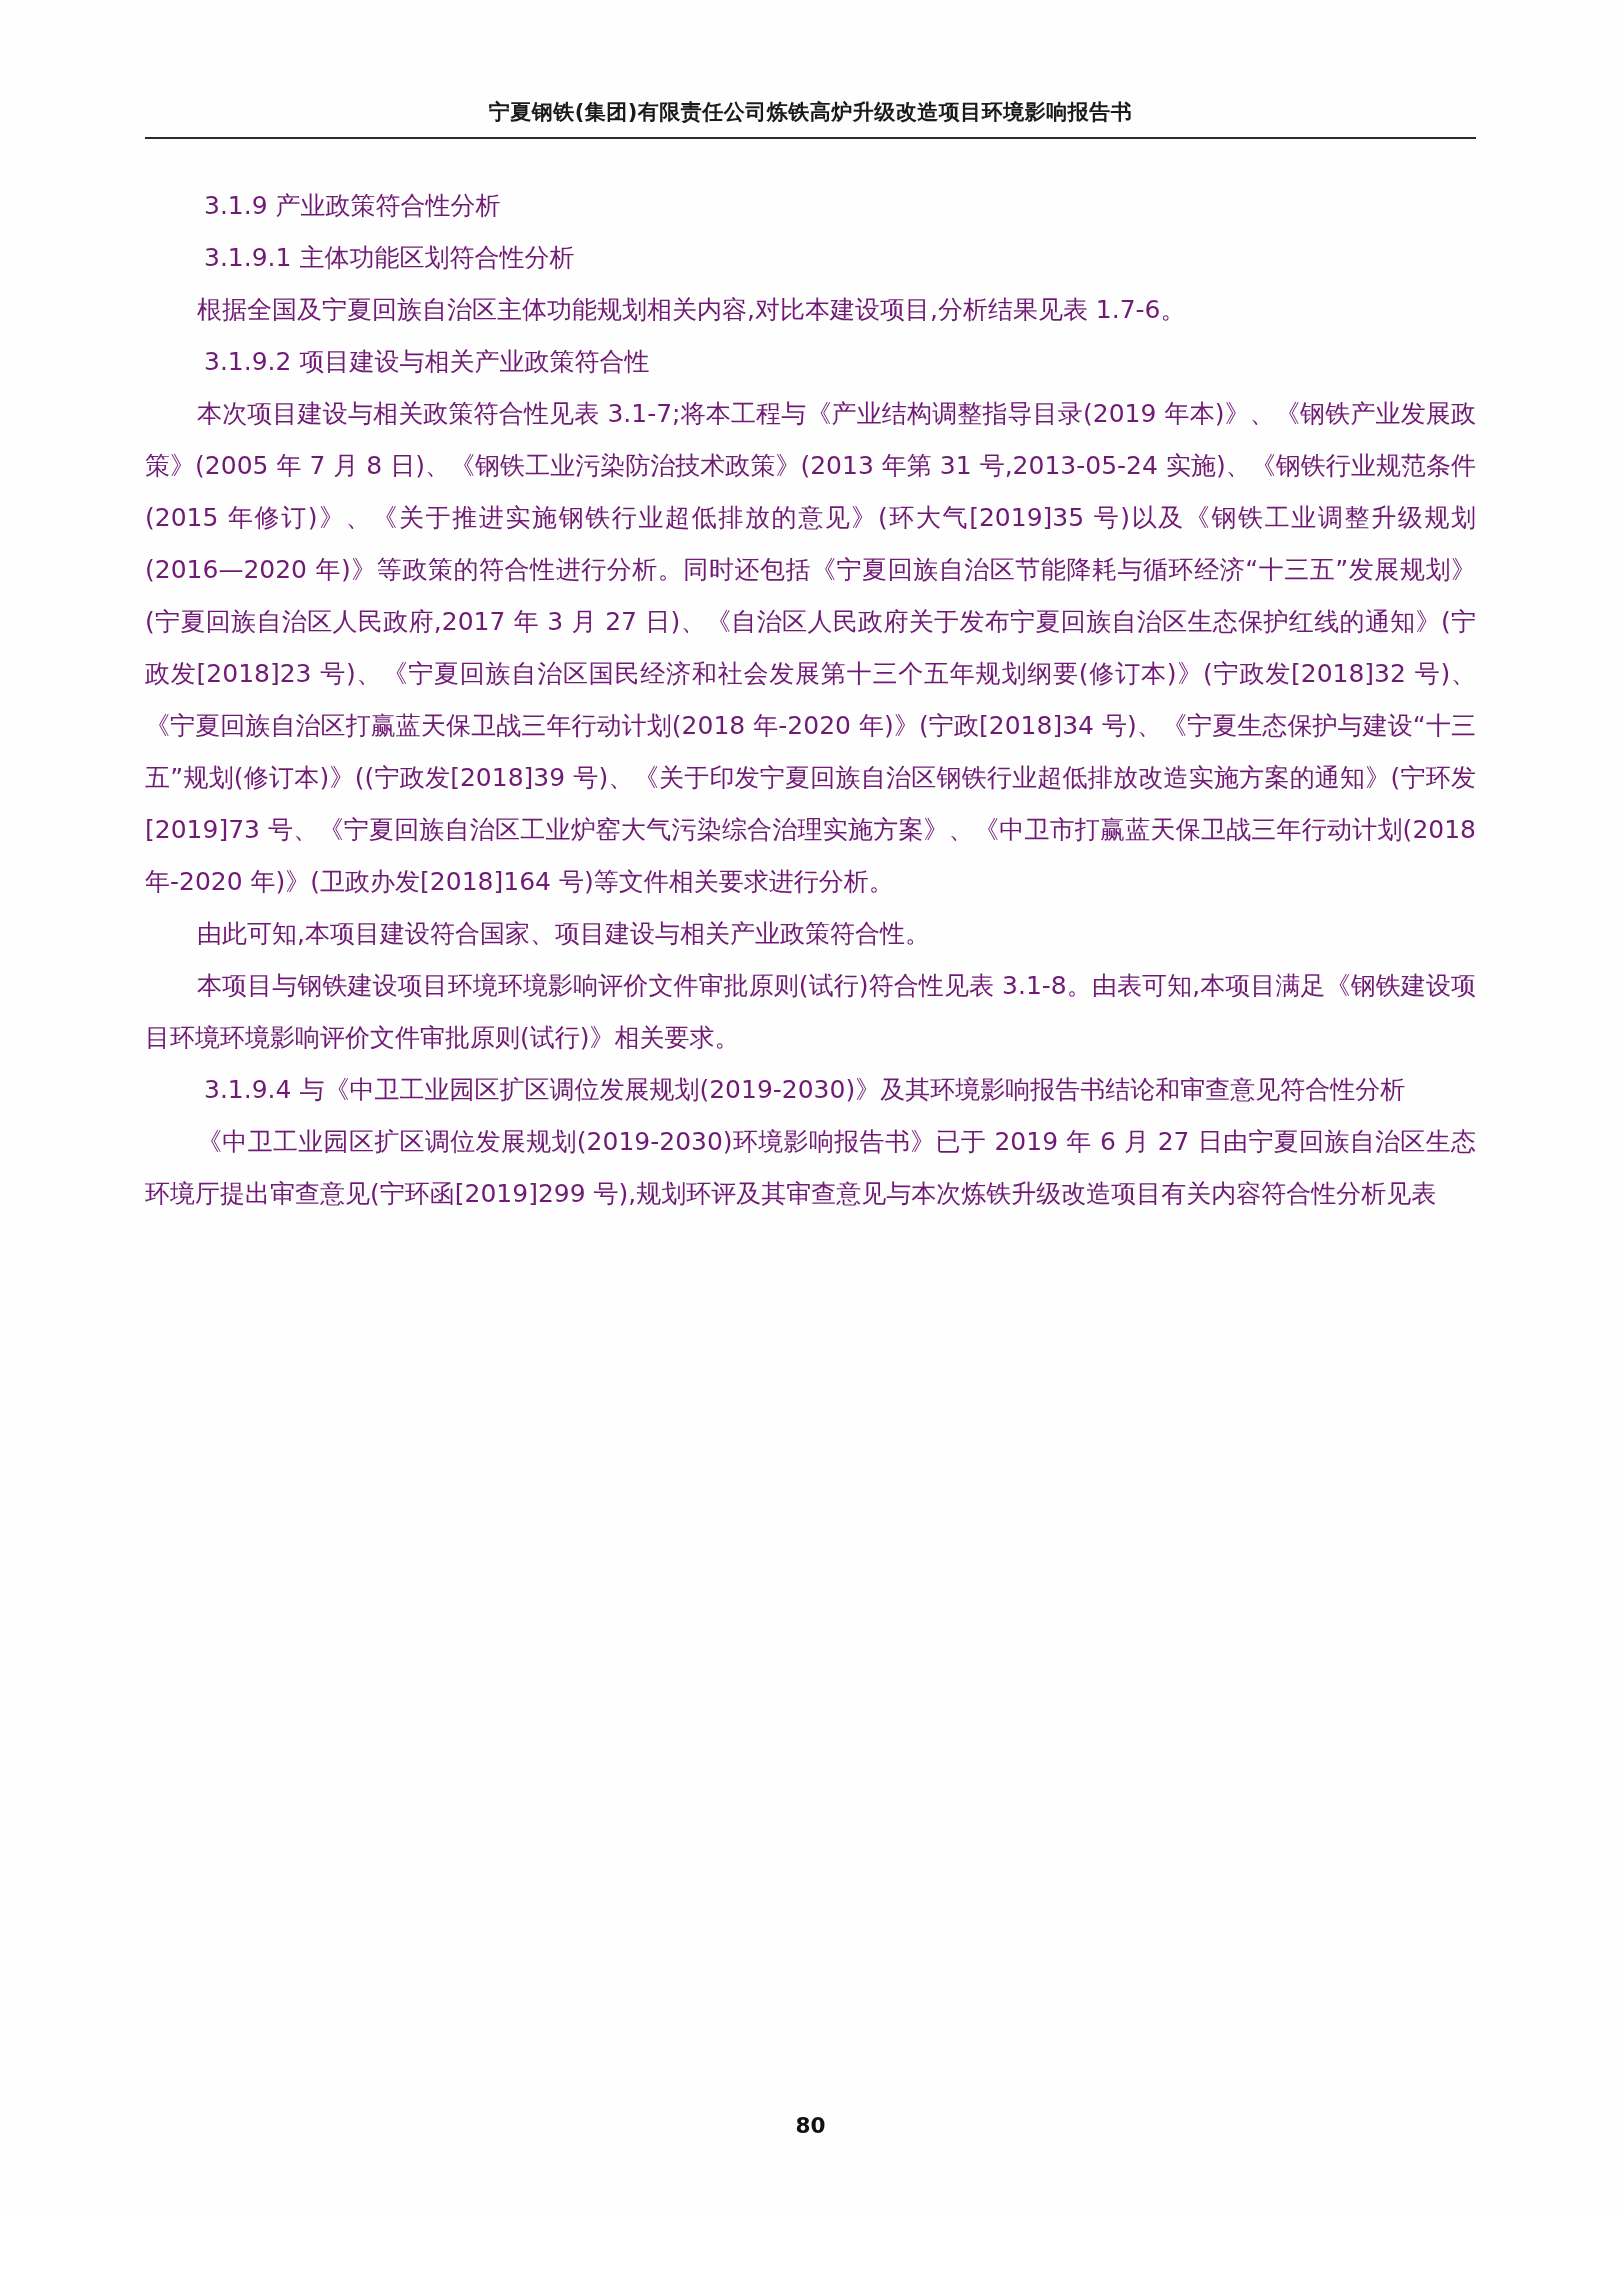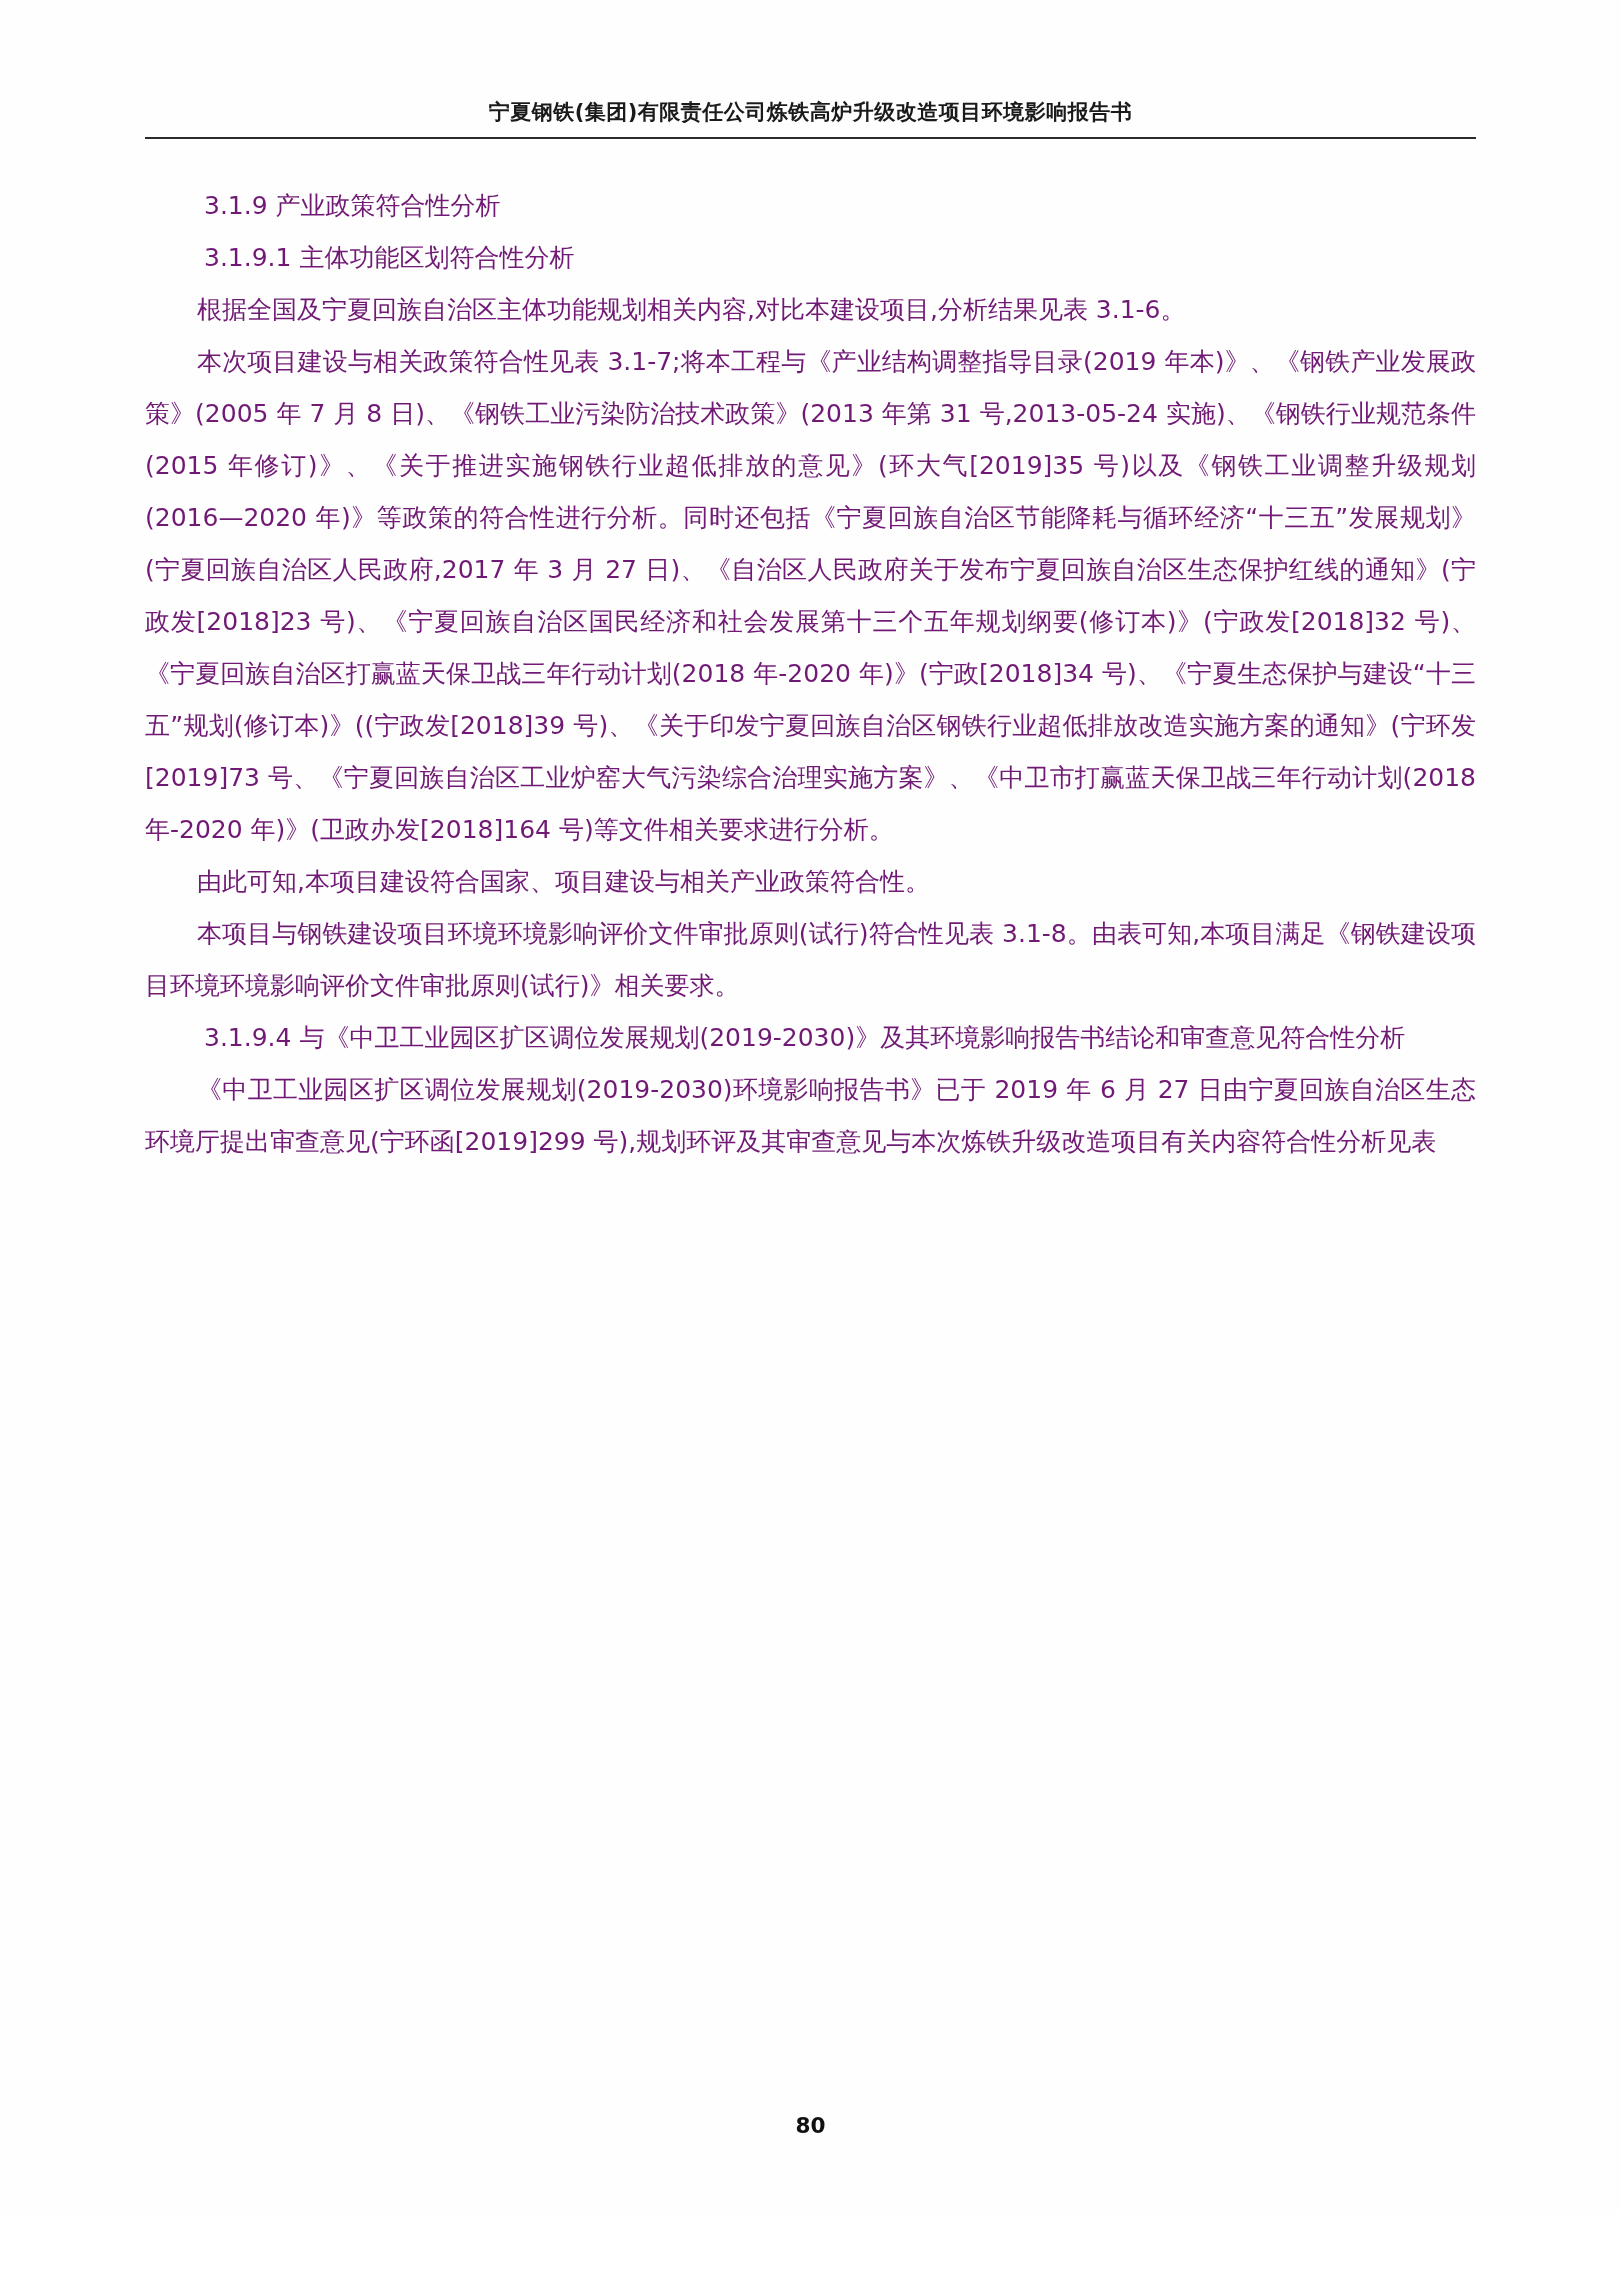--- a/index.html
+++ b/index.html
@@ -80,22 +80,23 @@
 
     <div class="header">宁夏钢铁(集团)有限责任公司炼铁高炉升级改造项目环境影响报告书</div>
     <div class="header-rule"></div>
 
     <div class="body-text">
 
       <p class="p indent-head">3.1.9  产业政策符合性分析</p>
 
       <p class="p indent-head">3.1.9.1  主体功能区划符合性分析</p>
 
-      <p class="p indent1">根据全国及宁夏回族自治区主体功能规划相关内容,对比本建设项目,分析结果见表 3.1-6。</p>
+      <p class="p indent1">根据全国及宁夏回族自治区主体功能规划相关内容,对比本建设项目,分析结果见表 1.7-6。</p>
 
+      <p class="p indent-head">3.1.9.2  项目建设与相关产业政策符合性</p>
 
       <p class="p indent1">本次项目建设与相关政策符合性见表 3.1-7;将本工程与《产业结构调整指导目录(2019 年本)》、《钢铁产业发展政策》(2005 年 7 月 8 日)、《钢铁工业污染防治技术政策》(2013 年第 31 号,2013-05-24 实施)、《钢铁行业规范条件(2015 年修订)》、《关于推进实施钢铁行业超低排放的意见》(环大气[2019]35 号)以及《钢铁工业调整升级规划(2016—2020 年)》等政策的符合性进行分析。同时还包括《宁夏回族自治区节能降耗与循环经济“十三五”发展规划》(宁夏回族自治区人民政府,2017 年 3 月 27 日)、《自治区人民政府关于发布宁夏回族自治区生态保护红线的通知》(宁政发[2018]23 号)、《宁夏回族自治区国民经济和社会发展第十三个五年规划纲要(修订本)》(宁政发[2018]32 号)、《宁夏回族自治区打赢蓝天保卫战三年行动计划(2018 年-2020 年)》(宁政[2018]34 号)、《宁夏生态保护与建设“十三五”规划(修订本)》((宁政发[2018]39 号)、《关于印发宁夏回族自治区钢铁行业超低排放改造实施方案的通知》(宁环发[2019]73 号、《宁夏回族自治区工业炉窑大气污染综合治理实施方案》、《中卫市打赢蓝天保卫战三年行动计划(2018 年-2020 年)》(卫政办发[2018]164 号)等文件相关要求进行分析。</p>
 
       <p class="p indent1">由此可知,本项目建设符合国家、项目建设与相关产业政策符合性。</p>
 
 
       <p class="p indent1">本项目与钢铁建设项目环境环境影响评价文件审批原则(试行)符合性见表 3.1-8。由表可知,本项目满足《钢铁建设项目环境环境影响评价文件审批原则(试行)》相关要求。</p>
 
       <p class="p indent-head">3.1.9.4  与《中卫工业园区扩区调位发展规划(2019-2030)》及其环境影响报告书结论和审查意见符合性分析</p>
 

